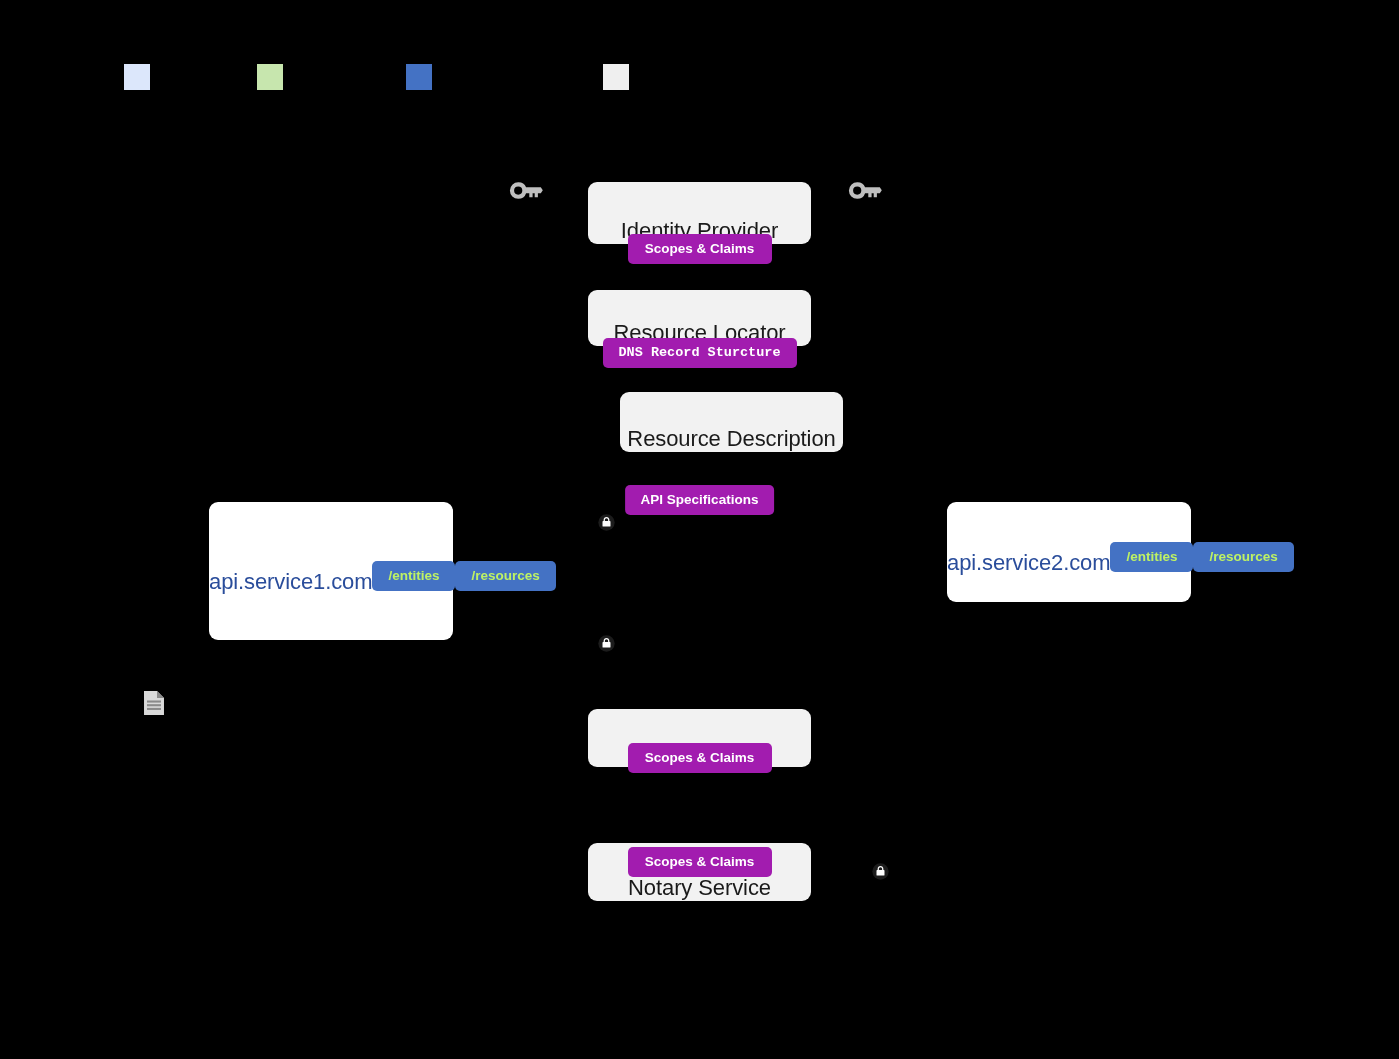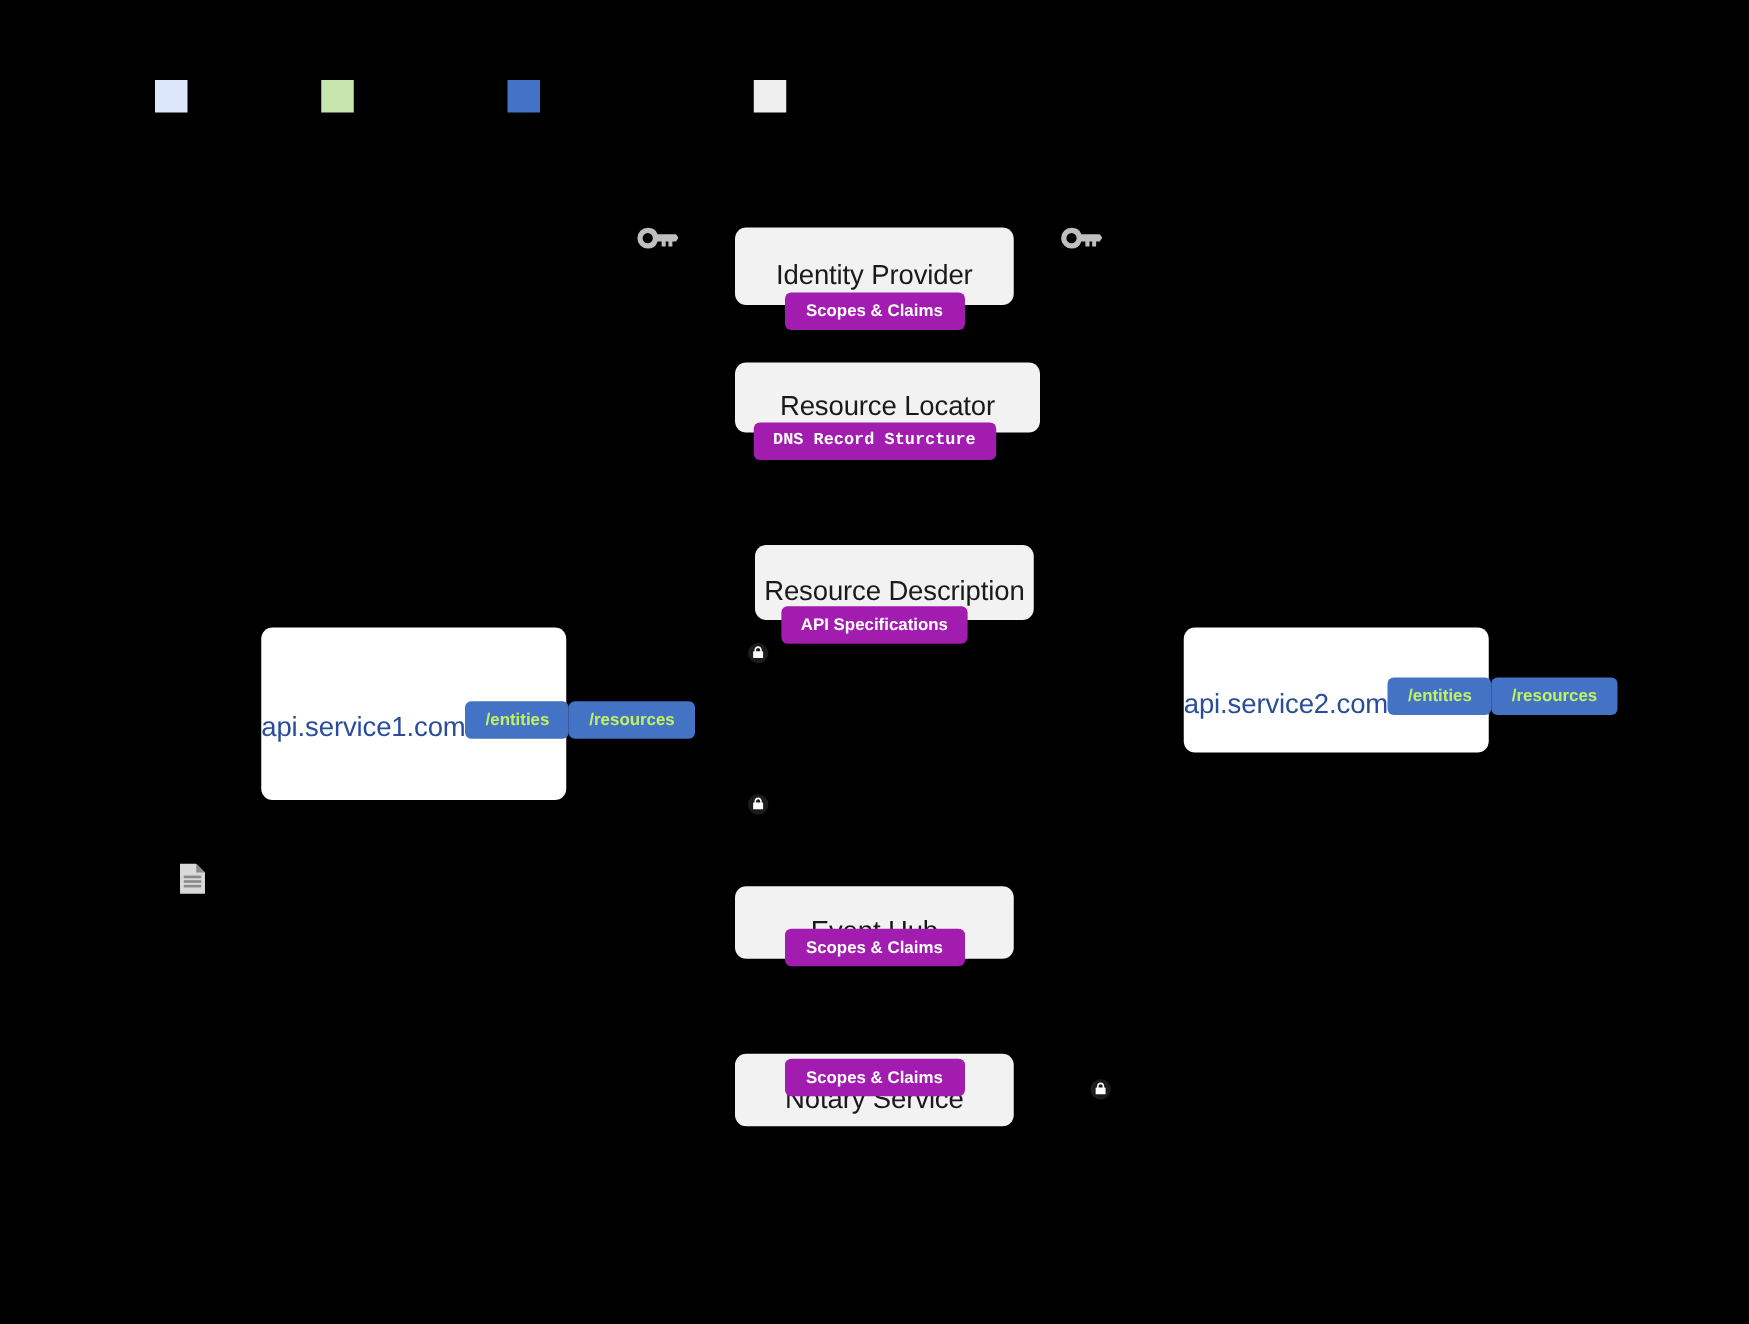--- a/index.html
+++ b/index.html
@@ -28,21 +28,21 @@
     height: 26px;
   }
 
   
   .svc-card {
     position: absolute;
     background: #f2f2f2;
     border-radius: 9px;
     box-sizing: border-box;
     display: flex;
-    align-items: center;
+    align-items: flex-end;
     justify-content: center;
     padding-top: 14px;
   }
   .svc-card-title {
     font-size: 22px;
     font-weight: 400;
     color: #1a1a1a;
     line-height: 1.2;
     text-align: center;
     letter-spacing: -0.1px;
@@ -109,25 +109,25 @@
       <div class="legend-swatch" style="left: 257px; top: 64px; background: rgb(199, 230, 174);"></div>
       <div class="legend-swatch" style="left: 406px; top: 64px; background: rgb(68, 114, 196);"></div>
       <div class="legend-swatch" style="left: 603px; top: 64px; background: rgb(239, 239, 239);"></div>
     </div>
 
   <div id="central-layer">
       <div class="svc-card" style="left: 588px; top: 182px; width: 223px; height: 62px;">
         <div class="svc-card-title">Identity Provider</div>
       </div>
       <div class="svc-chip" style="left: 699.5px; top: 234px; min-width: 144px;">Scopes &amp; Claims</div>
-      <div class="svc-card" style="left: 588px; top: 290px; width: 244px; height: 56px;">
+      <div class="svc-card" style="left: 588px; top: 290px; width: 223px; height: 56px;">
         <div class="svc-card-title">Resource Locator</div>
       </div>
       <div class="svc-chip" style="left: 699.5px; top: 338px; min-width: 144px; font-family: Liberation Mono, monospace;">DNS Record Sturcture</div>
-      <div class="svc-card" style="left: 604px; top: 392px; width: 223px; height: 60px; margin-top: 44px;">
+      <div class="svc-card" style="left: 620px; top: 392px; width: 223px; height: 60px;">
         <div class="svc-card-title">Resource Description</div>
       </div>
       <div class="svc-chip" style="left: 699.5px; top: 442px; min-width: 144px; margin-top: 43px;">API Specifications</div>
       <div class="svc-card" style="left: 588px; top: 709px; width: 223px; height: 58px;">
         <div class="svc-card-title">Event Hub</div>
       </div>
       <div class="svc-chip" style="left: 699.5px; top: 743px; min-width: 144px;">Scopes &amp; Claims</div>
       <div class="svc-card" style="left: 588px; top: 798px; width: 223px; height: 58px; margin-top: 45px;">
         <div class="svc-card-title">Notary Service</div>
       </div>

